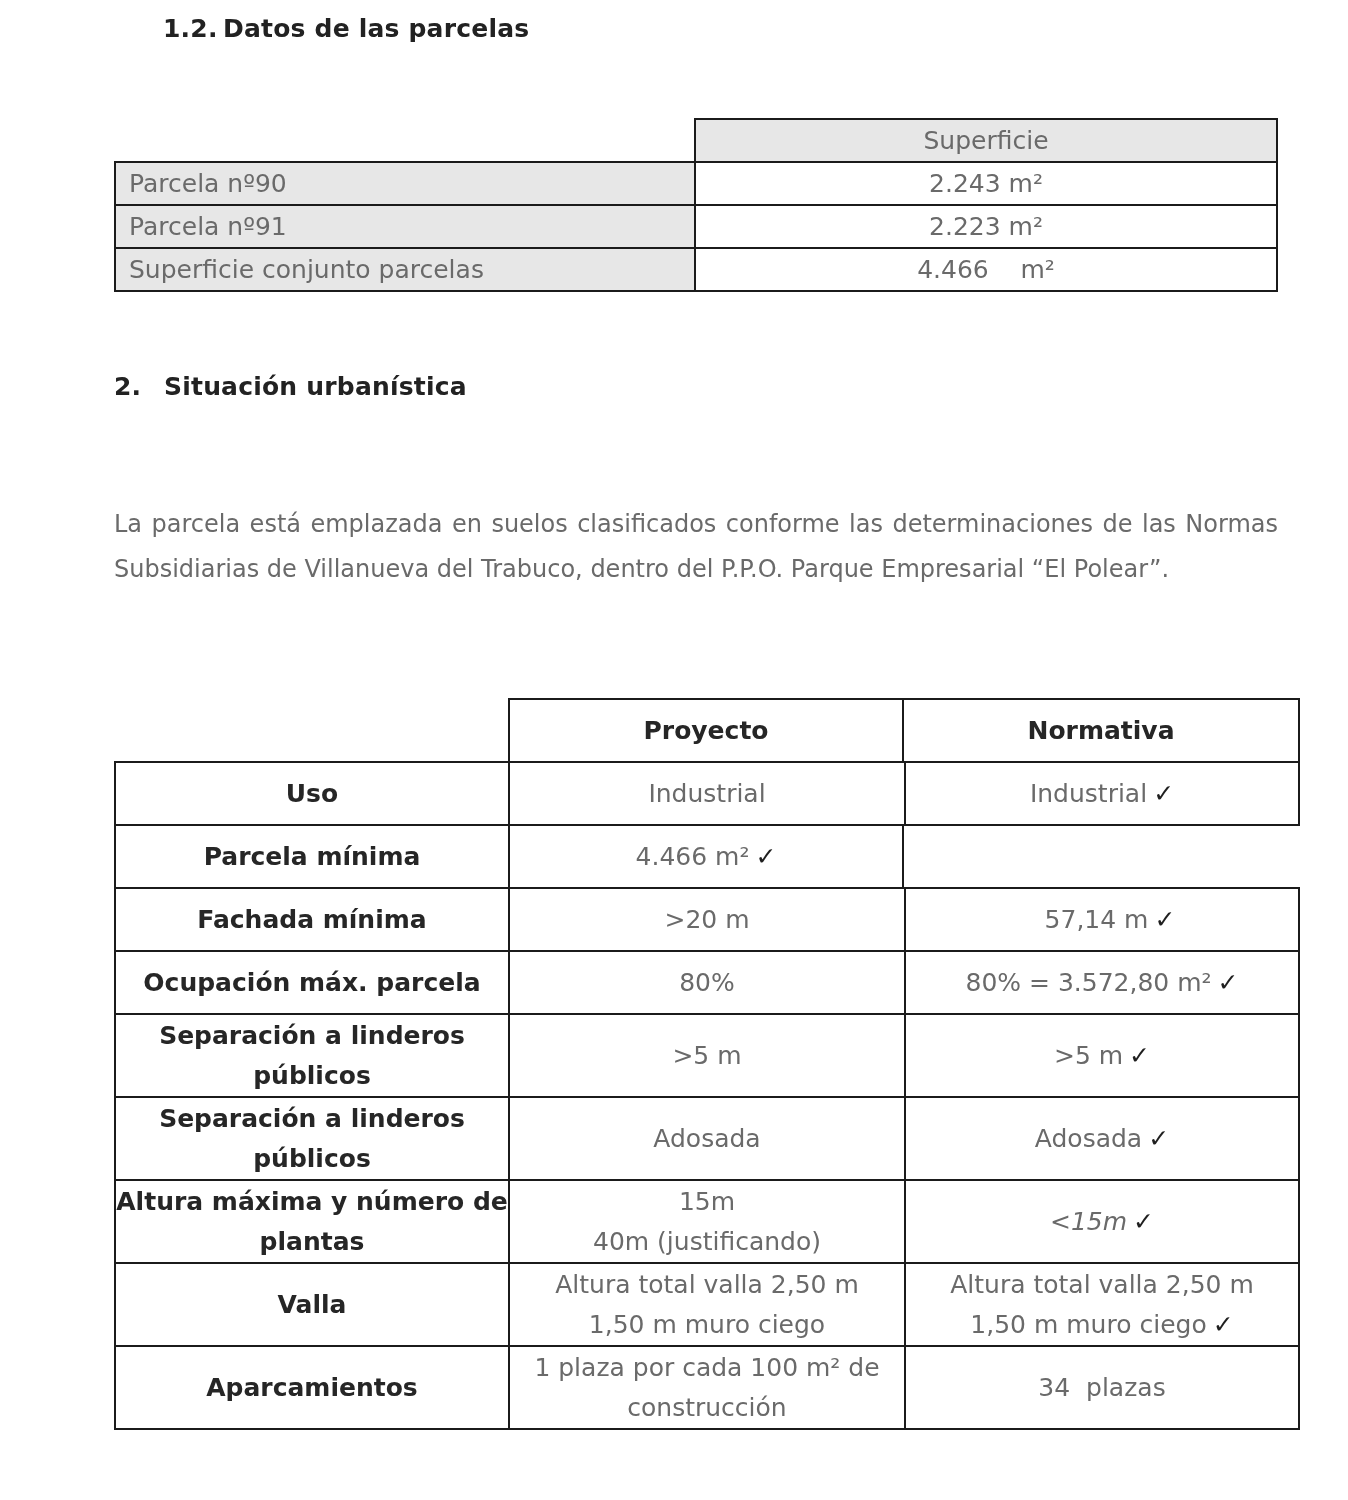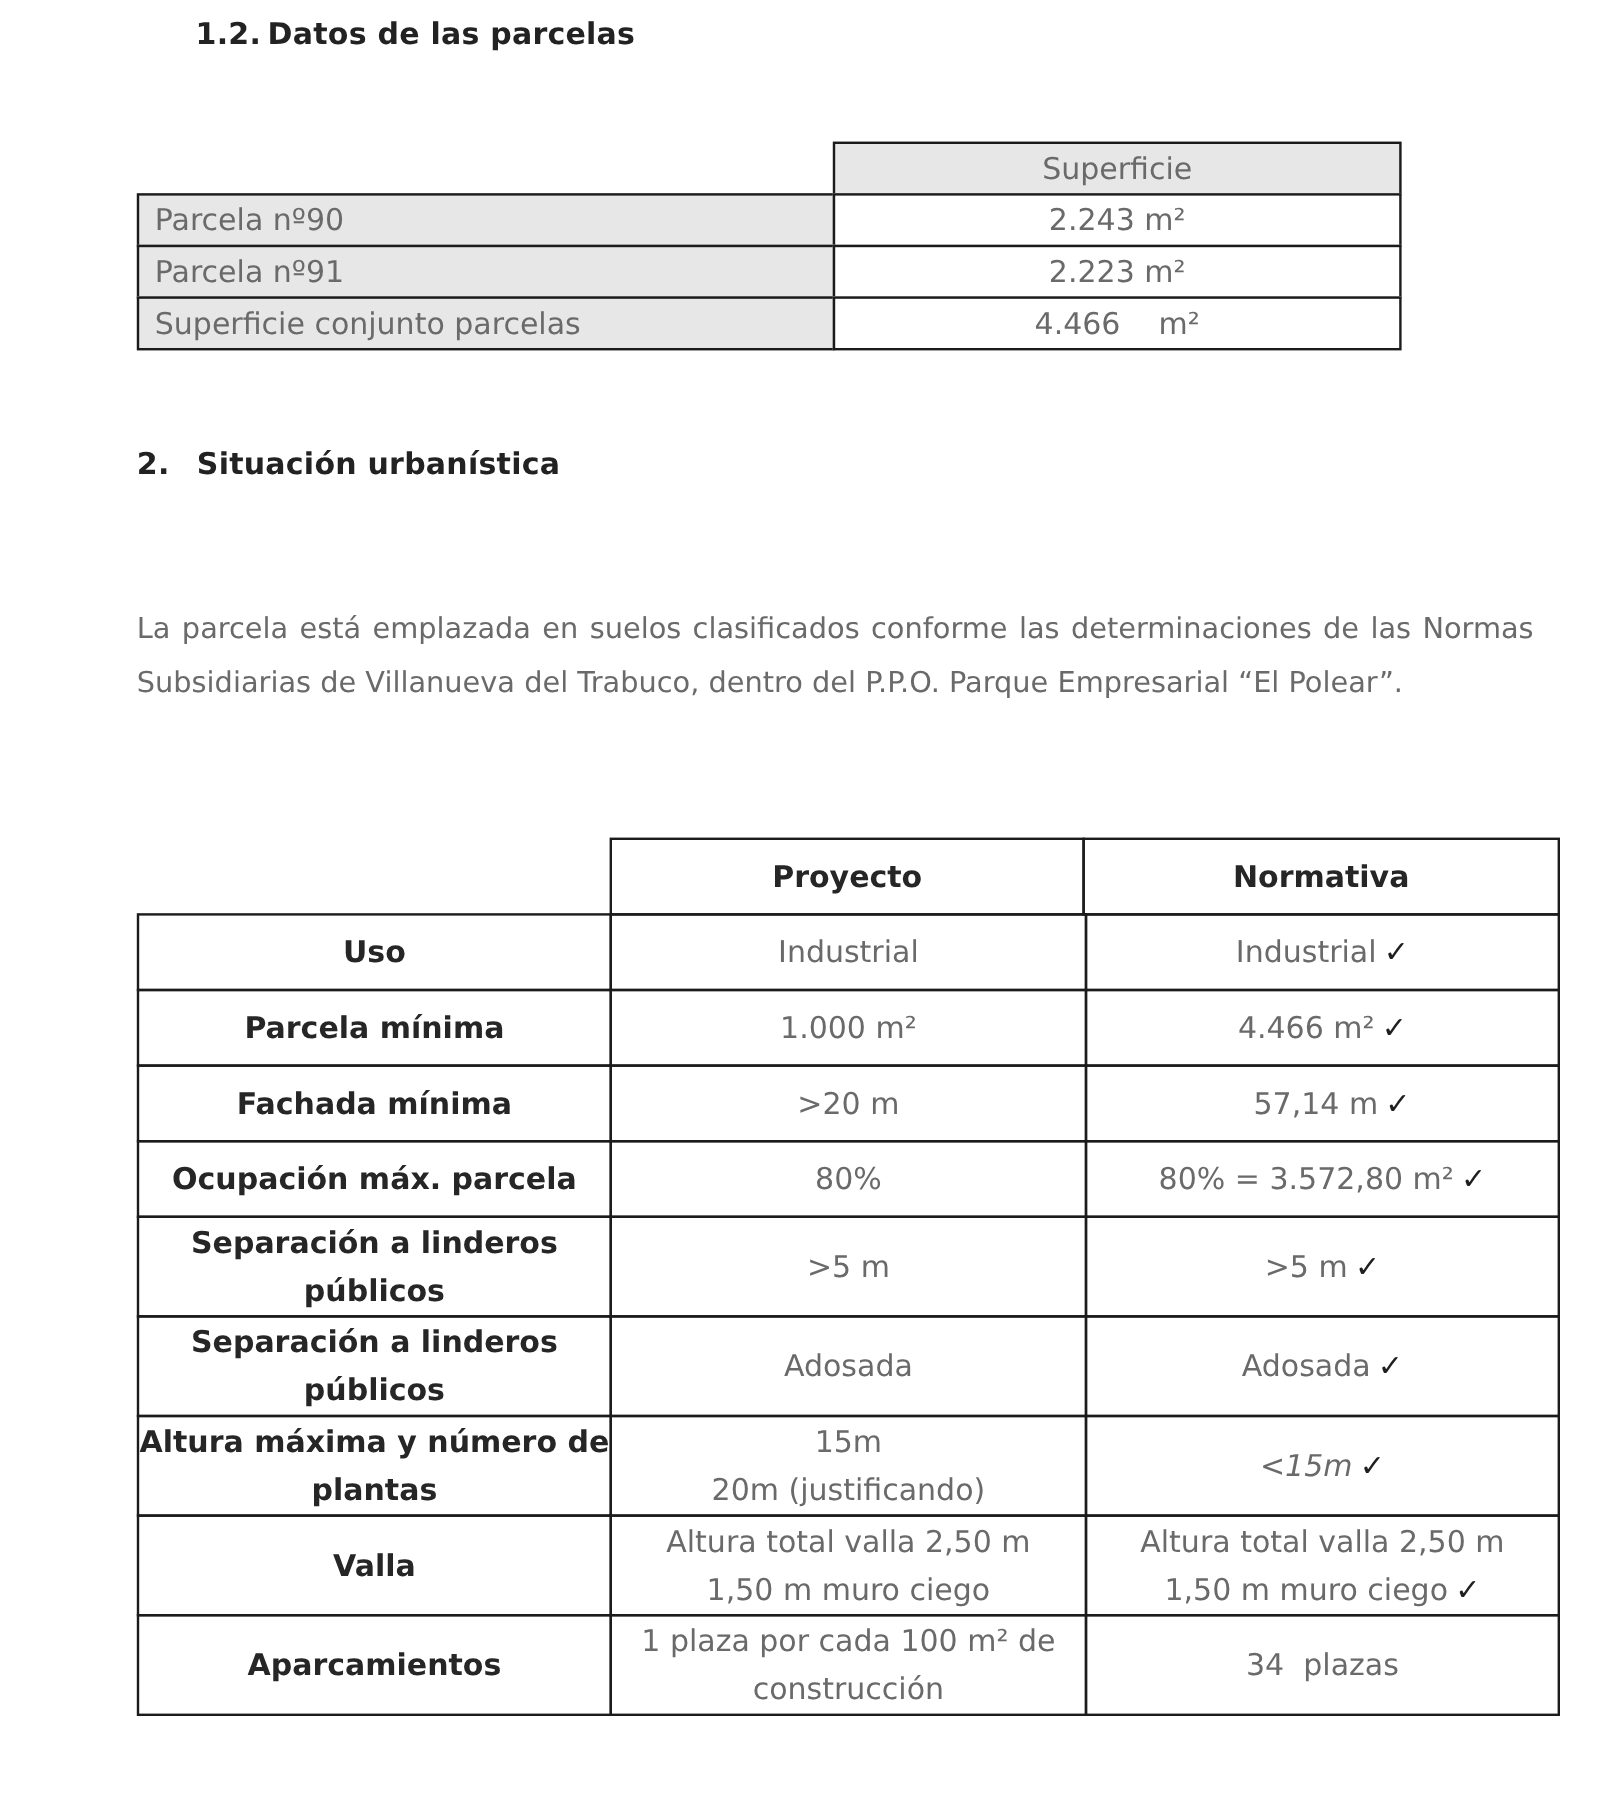--- a/index.html
+++ b/index.html
@@ -20,21 +20,21 @@
 
     
     .t1 { position: absolute; left: 114px; top: 118px; width: 1164px; }
     .t1-row { display: flex; height: 43px; }
     .t1-cell {
       box-sizing: border-box; border: 2px solid #1b1b1b; margin: 0 0 -2px 0;
       font-size: 25px; color: #6a6a6a; display: flex; align-items: center;
       white-space: nowrap;
     }
     .t1-label { width: 582px; background: #e7e7e7; padding-left: 13px; margin-right: -2px; }
-    .t1-value { width: 474px; justify-content: center; background: #ffffff; }
+    .t1-value { width: 584px; justify-content: center; background: #ffffff; }
     .t1-head .t1-spacer { width: 582px; border: none; background: transparent; margin-right: -2px; }
     .t1-head .t1-value { background: #e7e7e7; }
     .t1-row.last .t1-cell { height: 45px; }
 
     
     .para {
       position: absolute; left: 114px; top: 478px; width: 1164px;
       font-size: 24px; line-height: 45px; color: #6a6a6a; text-align: justify;
     }
 
@@ -102,23 +102,20 @@
           <div class="cell-inner">Industrial</div>
         </div>
         <div class="t2-cell c2 h64">
           <div class="cell-inner">
             <div><span style="white-space: pre;">Industrial</span><span class="check">✓</span></div>
           </div>
         </div>
       </div>
       <div class="t2-row">
         <div class="t2-cell c0 h64">Parcela mínima</div>
-        <div class="t2-cell c1 h64">
-          <div class="cell-inner">1.000 m²</div>
-        </div>
         <div class="t2-cell c2 h64">
           <div class="cell-inner">
             <div><span style="white-space: pre;">4.466 m²</span><span class="check">✓</span></div>
           </div>
         </div>
       </div>
       <div class="t2-row">
         <div class="t2-cell c0 h64">Fachada mínima</div>
         <div class="t2-cell c1 h64">
           <div class="cell-inner">&gt;20 m</div>
@@ -160,21 +157,21 @@
           <div class="cell-inner">
             <div><span style="white-space: pre;">Adosada</span><span class="check">✓</span></div>
           </div>
         </div>
       </div>
       <div class="t2-row">
         <div class="t2-cell c0 h85">Altura máxima y número de plantas</div>
         <div class="t2-cell c1 h85">
           <div class="cell-inner">
             <div>15m</div>
-            <div>20m (justificando)</div>
+            <div>40m (justificando)</div>
           </div>
         </div>
         <div class="t2-cell c2 h85">
           <div class="cell-inner">
             <div><span style="white-space: pre; font-style: italic;">&lt;15m</span><span class="check">✓</span></div>
           </div>
         </div>
       </div>
       <div class="t2-row">
         <div class="t2-cell c0 h85">Valla</div>

